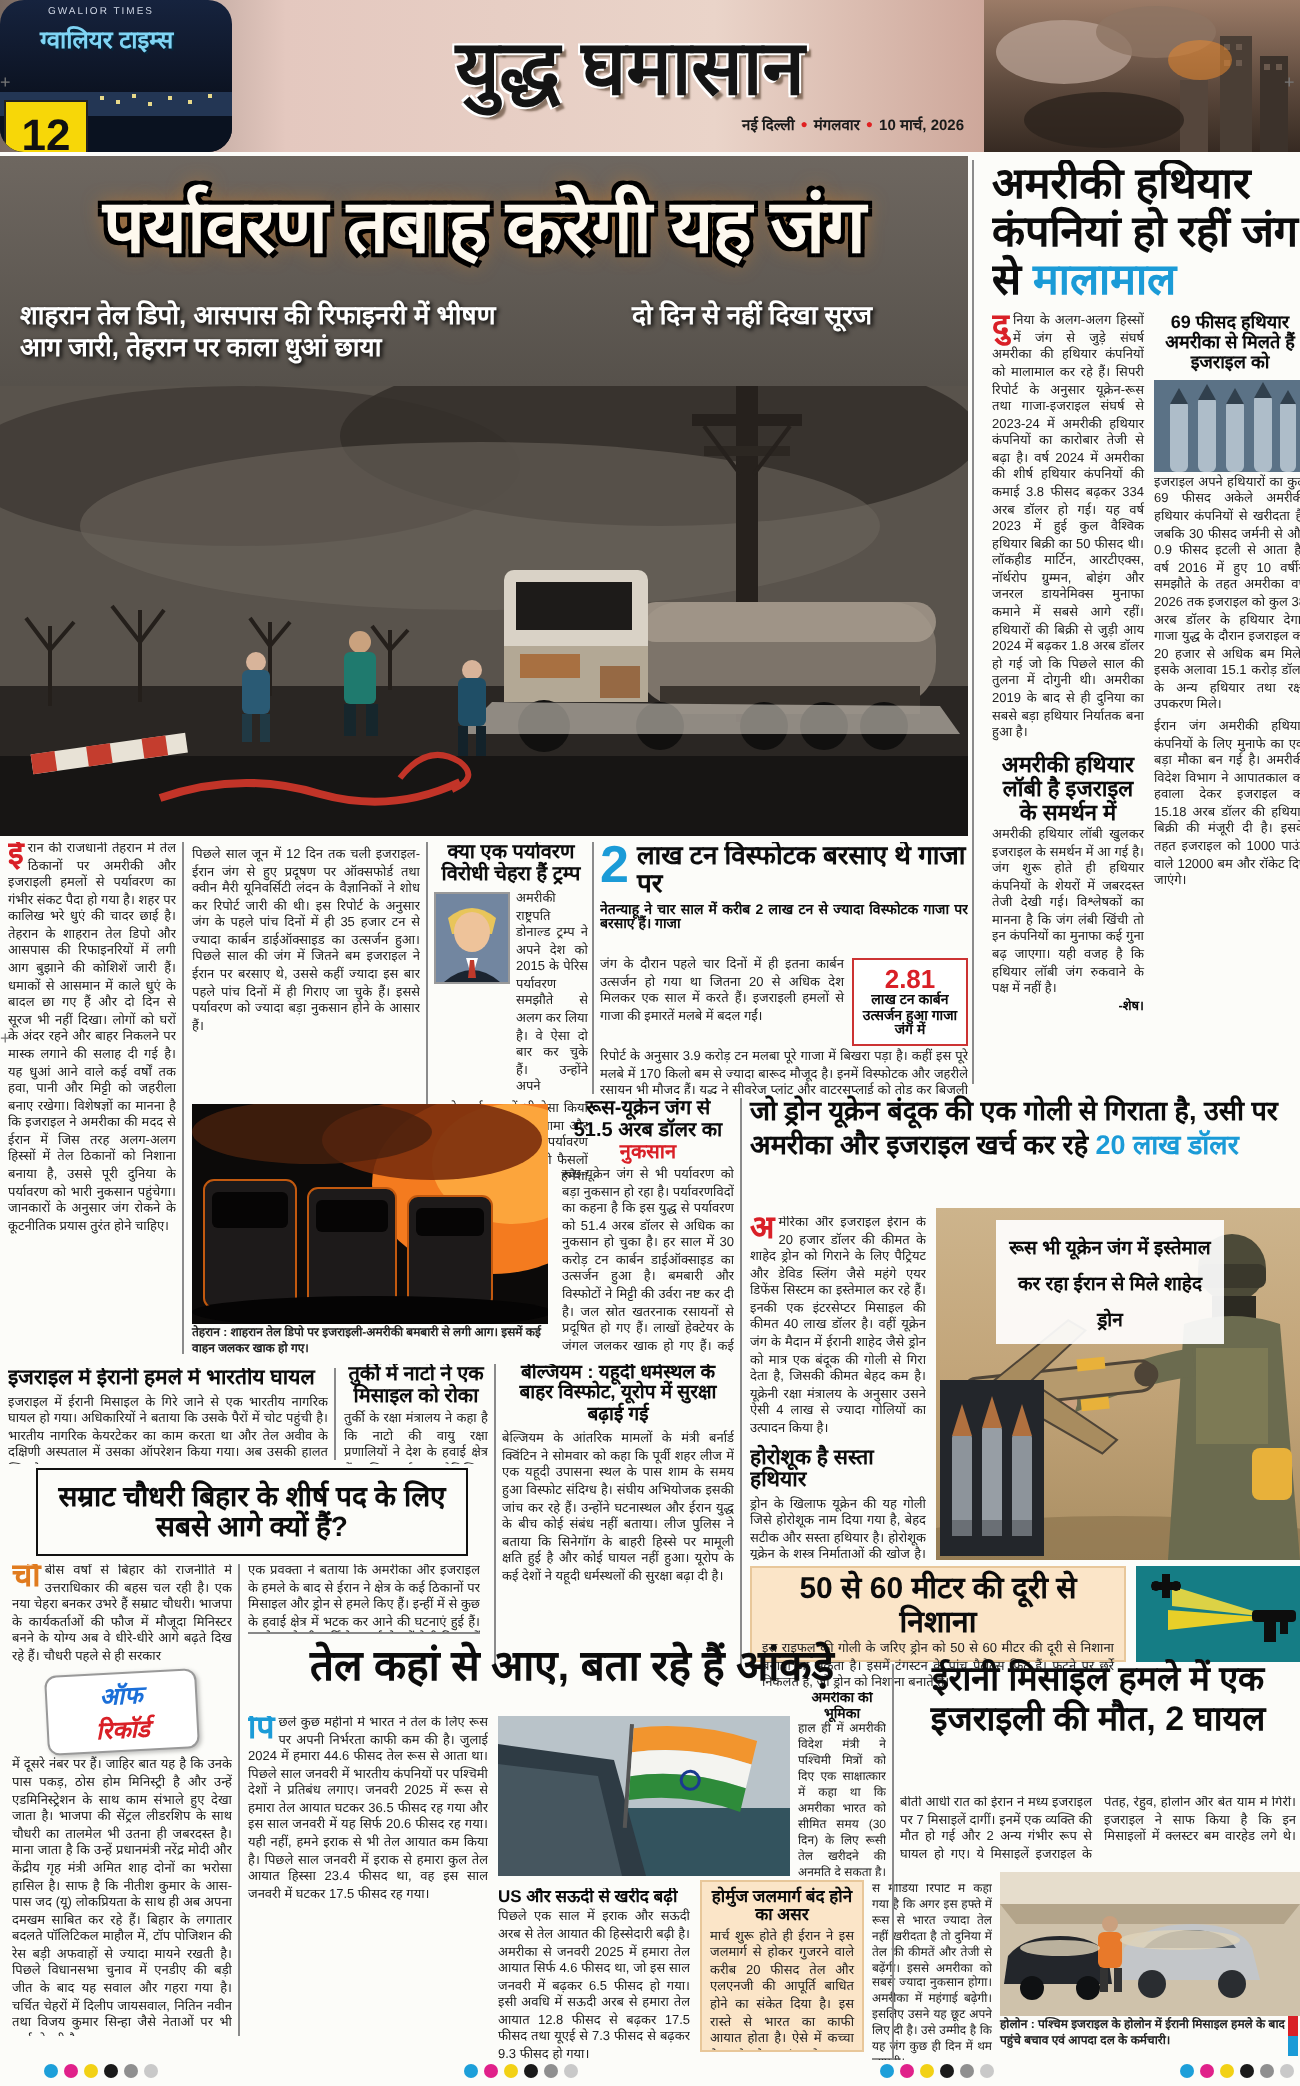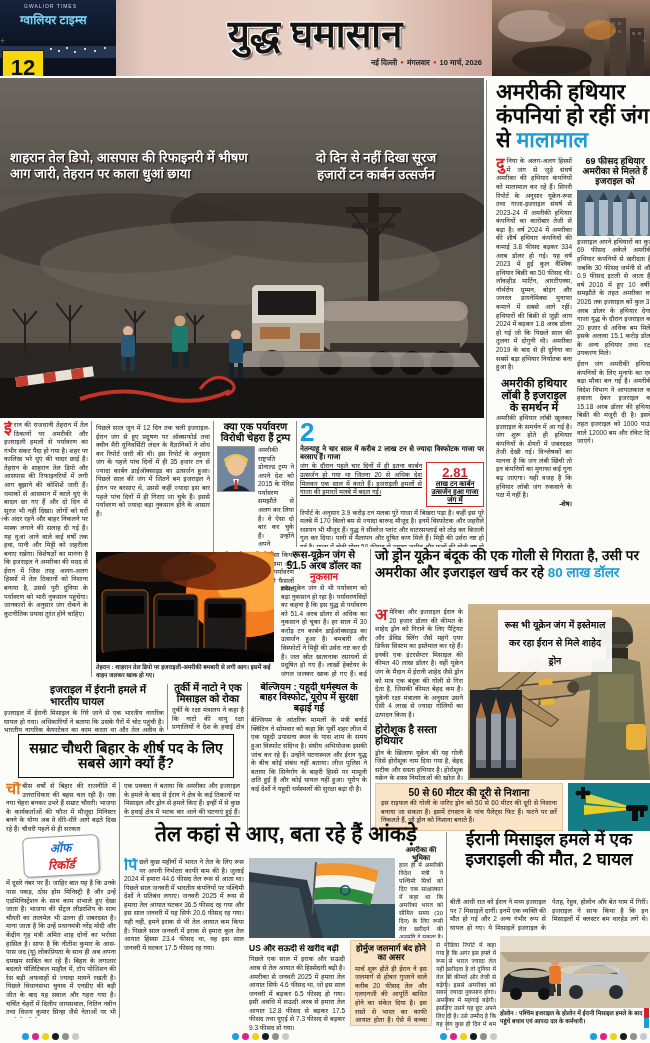--- a/index.html
+++ b/index.html
@@ -24,21 +24,21 @@
   .regdots span:nth-child(5){background:#8f8f8f}.regdots span:nth-child(6){background:#c9c9c9}
   .cross{position:absolute;color:#777;font-size:9px;}
   .dl-dot::before{content:"●";color:#e02020;font-size:6px;margin:0 3px;vertical-align:1px;}
 </style>
 </head>
 <body>
 
 <div class="page">
 
   <div class="c" style="left:0;top:0;width:650px;height:76px;background:linear-gradient(90deg,#7a6a62 0%,#e4c8bf 22%,#ead4c9 55%,#caa295 78%,#6b5347 100%);">
-    <div class="c photo" style="left:0;top:0;width:116px;height:76px;background:linear-gradient(180deg,#16233e 0%,#0c1322 60%,#060a13 100%);">
+    <div class="c photo" style="left:0;top:0;width:116px;height:76px;background:linear-gradient(180deg,#16233e 0%,#0c1322 60%,#060a13 100%);border-radius:12px;">
       <svg width="116" height="76">
         <rect x="0" y="46" width="116" height="12" fill="#233654"></rect>
         <g fill="#e8d98a">
             <rect x="50" y="48" width="2" height="2"></rect>
             <rect x="58" y="50" width="2" height="2"></rect>
             <rect x="66" y="47" width="2" height="2"></rect>
             <rect x="74" y="51" width="2" height="2"></rect>
             <rect x="84" y="48" width="2" height="2"></rect>
             <rect x="94" y="50" width="2" height="2"></rect>
             <rect x="104" y="47" width="2" height="2"></rect>
@@ -136,24 +136,24 @@
       </g>
       <path d="M80 206 q40 -14 80 -2 q36 10 70 -6" stroke="#c23428" stroke-width="4" fill="none"></path>
       <path d="M200 196 q14 -18 30 -8 q10 8 -4 14" stroke="#c23428" stroke-width="3" fill="none"></path>
       <g transform="rotate(-8 60 186)">
           <rect x="16" y="178" width="78" height="10" fill="#e8e2d6"></rect>
           <rect x="16" y="178" width="12" height="10" fill="#c43d2e"></rect>
           <rect x="44" y="178" width="12" height="10" fill="#c43d2e"></rect>
           <rect x="72" y="178" width="12" height="10" fill="#c43d2e"></rect>
         </g>
     </svg>
+    <div class="c" style="left:4px;top:8px;width:476px;text-align:center;font-size:37px;font-weight:bold;color:#fdf8ee;letter-spacing:-.5px;text-shadow:-2px -2px 0 #000,2px -2px 0 #000,-2px 2px 0 #000,2px 2px 0 #000,0 0 10px #c97b2d;">पर्यावरण तबाह करेगी यह जंग</div>
     <div class="c hb" style="left:10px;top:72px;width:252px;font-size:13px;color:#fff;text-shadow:1px 1px 2px #000;line-height:1.25;">शाहरान तेल डिपो, आसपास की रिफाइनरी में भीषण आग जारी, तेहरान पर काला धुआं छाया</div>
     <div class="c hb ctr" style="left:276px;top:72px;width:200px;font-size:13px;color:#fff;text-shadow:1px 1px 2px #000;line-height:1.3;">
       <div>दो दिन से नहीं दिखा सूरज</div>
-      <div>हजारों टन कार्बन उत्सर्जन</div>
     </div>
   </div>
 
   <div class="vr" style="left:486px;top:80px;height:462px;"></div>
   <div class="c" style="left:496px;top:80px;width:157px;height:464px;overflow:hidden;">
     <div class="hb" style="font-size:21.5px;line-height:1.12;">
       <span>अमरीकी हथियार कंपनियां हो रहीं जंग से </span><span class="blue">मालामाल</span>
     </div>
     <div style="display:flex;gap:5px;margin-top:5px;">
       <div style="width:76px;">
@@ -210,23 +210,24 @@
       </svg>
       <p class="txt" style="margin:0;flex:1;">अमरीकी राष्ट्रपति डोनाल्ड ट्रम्प ने अपने देश को 2015 के पेरिस पर्यावरण समझौते से अलग कर लिया है। वे ऐसा दो बार कर चुके हैं। उन्होंने अपने</p>
     </div>
     <p class="txt" style="margin:2px 0 0;">पहले कार्यकाल में भी ऐसा किया था। उन्होंने कनाडा, ओबामा और जो बाइडेन की ओर से पर्यावरण के हित में लिए गए सभी फैसलों को पलट दिया। वे हमेशा पर्यावरण की चिंता करने वाले वैज्ञानिकों का मजाक बनाते रहे हैं।</p>
   </div>
   <div class="vr" style="left:296px;top:421px;height:126px;"></div>
 
   <div class="c" style="left:300px;top:421px;width:184px;height:126px;overflow:hidden;">
     <div style="display:flex;gap:4px;align-items:flex-start;">
       <span class="blue" style="font-size:26px;font-weight:bold;line-height:.85;">2</span>
+      <span class="hb" style="font-size:13px;">लाख टन विस्फोटक बरसाए थे गाजा पर</span>
     </div>
     <div class="txt7 hb" style="margin-top:2px;">नेतन्याहू ने चार साल में करीब 2 लाख टन से ज्यादा विस्फोटक गाजा पर बरसाए हैं। गाजा</div>
-    <div style="display:flex;gap:4px;margin-top:2px;text-decoration:underline;">
+    <div style="display:flex;gap:4px;margin-top:12px;">
       <p class="txt" style="margin:0;flex:1;">जंग के दौरान पहले चार दिनों में ही इतना कार्बन उत्सर्जन हो गया था जितना 20 से अधिक देश मिलकर एक साल में करते हैं। इजराइली हमलों से गाजा की इमारतें मलबे में बदल गईं।</p>
       <div style="flex:none;width:52px;border:1px solid #c33;padding:2px;text-align:center;background:#fff;">
         <div class="red" style="font-size:13px;font-weight:bold;">2.81</div>
         <div class="hb" style="font-size:7px;">लाख टन कार्बन उत्सर्जन हुआ गाजा जंग में</div>
       </div>
     </div>
     <p class="txt" style="margin:2px 0 0;">रिपोर्ट के अनुसार 3.9 करोड़ टन मलबा पूरे गाजा में बिखरा पड़ा है। कहीं इस पूरे मलबे में 170 किलो बम से ज्यादा बारूद मौजूद है। इनमें विस्फोटक और जहरीले रसायन भी मौजूद हैं। युद्ध ने सीवरेज प्लांट और वाटरसप्लाई को तोड़ कर बिजली गुल कर दिया। पानी में मैलापन और दूषित कण मिले हैं। मिट्टी की उर्वरा नष्ट हो गई है। गाजा में खेती योग्य 50 फीसद से ज्यादा जमीन और फलों की खेती नष्ट हो चुकी है। 20 फीसद ग्रीनहाउस खत्म कर दिए गए हैं।</p>
   </div>
 
   <svg class="c" style="left:96px;top:552px;" width="178" height="110">
@@ -254,21 +255,21 @@
       <div>रूस-यूक्रेन जंग से</div>
       <div>51.5 अरब डॉलर का</div>
       <div class="red">नुकसान</div>
     </div>
     <p class="txt" style="margin:2px 0 0;">रूस-यूक्रेन जंग से भी पर्यावरण को बड़ा नुकसान हो रहा है। पर्यावरणविदों का कहना है कि इस युद्ध से पर्यावरण को 51.4 अरब डॉलर से अधिक का नुकसान हो चुका है। हर साल में 30 करोड़ टन कार्बन डाईऑक्साइड का उत्सर्जन हुआ है। बमबारी और विस्फोटों ने मिट्टी की उर्वरा नष्ट कर दी है। जल स्रोत खतरनाक रसायनों से प्रदूषित हो गए हैं। लाखों हेक्टेयर के जंगल जलकर खाक हो गए हैं। कई वन्य प्रजातियों पर खतरा मंडरा रहा है।</p>
   </div>
   <div class="vr" style="left:370px;top:549px;height:284px;"></div>
 
   <div class="c hb" style="left:375px;top:548px;width:272px;font-size:13.5px;line-height:1.25;">
     <div>जो ड्रोन यूक्रेन बंदूक की एक गोली से गिराता है, उसी पर</div>
-    <div><span>अमरीका और इजराइल खर्च कर रहे </span><span class="blue">80 लाख डॉलर</span></div>
+    <div><span>अमरीका और इजराइल खर्च कर रहे </span><span class="blue">20 लाख डॉलर</span></div>
   </div>
   <div class="c" style="left:375px;top:608px;width:88px;height:172px;overflow:hidden;">
     <p class="txt" style="margin:0;"><span class="dc">अ</span><span>मेरिका और इजराइल ईरान के 20 हजार डॉलर की कीमत के शाहेद ड्रोन को गिराने के लिए पैट्रियट और डेविड स्लिंग जैसे महंगे एयर डिफेंस सिस्टम का इस्तेमाल कर रहे हैं। इनकी एक इंटरसेप्टर मिसाइल की कीमत 40 लाख डॉलर है। वहीं यूक्रेन जंग के मैदान में ईरानी शाहेद जैसे ड्रोन को मात्र एक बंदूक की गोली से गिरा देता है, जिसकी कीमत बेहद कम है। यूक्रेनी रक्षा मंत्रालय के अनुसार उसने ऐसी 4 लाख से ज्यादा गोलियों का उत्पादन किया है।</span></p>
     <div class="hb" style="font-size:10.5px;margin:4px 0 2px;">होरोशूक है सस्ता हथियार</div>
     <p class="txt" style="margin:0;">ड्रोन के खिलाफ यूक्रेन की यह गोली जिसे होरोशूक नाम दिया गया है, बेहद सटीक और सस्ता हथियार है। होरोशूक यूक्रेन के शस्त्र निर्माताओं की खोज है। इसे दो कैलिबर 5.56X45 एमएम और 5.45X39 एमएम में बनाया गया है। इन्हें असॉल्ट राइफल्स जैसे एके-74, एआर-15 तथा चैक ब्रेन 2 से दागा जा सकता है। इसे यूक्रेनी रक्षा तकनीक कंपनी ब्रेव-1 ने तैयार किया है।</p>
   </div>
   <div class="c photo" style="left:468px;top:604px;width:182px;height:176px;background:linear-gradient(180deg,#cdb48c 0%,#c0a276 55%,#a98e63 100%);">
     <svg width="182" height="176">
       <ellipse cx="90" cy="168" rx="110" ry="14" fill="#8d754f" opacity=".7"></ellipse>
       <g>
@@ -302,21 +303,21 @@
         <rect x="21" y="22" width="10" height="54" rx="3" fill="#979ea5"></rect>
           <path d="M21 24 l5 -16 l5 16z" fill="#b0703f"></path>
           <rect x="21" y="70" width="10" height="8" fill="#6a6f75"></rect>
         <rect x="36" y="26" width="10" height="50" rx="3" fill="#8d949b"></rect>
           <path d="M36 28 l5 -16 l5 16z" fill="#b0703f"></path>
           <rect x="36" y="70" width="10" height="8" fill="#6a6f75"></rect>
       </g>
     </svg>
   </div>
   <div class="c peach" style="left:375px;top:783px;width:188px;height:48px;padding:3px 5px;box-sizing:border-box;">
-    <div class="hb ctr" style="font-size:10px;">50 से 60 मीटर की दूरी से निशाना</div>
+    <div class="hb ctr" style="font-size:15px;">50 से 60 मीटर की दूरी से निशाना</div>
     <p class="txt" style="margin:1px 0 0;">इस राइफल की गोली के जरिए ड्रोन को 50 से 60 मीटर की दूरी से निशाना बनाया जा सकता है। इसमें टंगस्टन के पांच पैलेट्स फिट हैं। फटने पर छर्रे निकलते हैं, जो ड्रोन को निशाना बनाते हैं।</p>
   </div>
   <svg class="c" style="left:568px;top:783px;" width="82" height="48">
     <rect width="82" height="48" fill="#157d85"></rect>
     <polygon points="70,26 18,10 18,20" fill="#ffe13a" opacity=".85"></polygon>
     <polygon points="70,26 16,22 16,32" fill="#ffd81e" opacity=".9"></polygon>
     <g fill="#0d0d0d">
       <rect x="8" y="8" width="14" height="4"></rect>
         <rect x="13" y="4" width="4" height="12"></rect>
       <circle cx="10" cy="10" r="2.5"></circle>
@@ -327,21 +328,21 @@
     </g>
   </svg>
 
   <div class="c" style="left:251px;top:682px;width:116px;height:150px;overflow:hidden;">
     <div class="hb" style="font-size:9.5px;text-align:center;">बेल्जियम : यहूदी धर्मस्थल के बाहर विस्फोट, यूरोप में सुरक्षा बढ़ाई गई</div>
     <p class="txt" style="margin:3px 0 0;">बेल्जियम के आंतरिक मामलों के मंत्री बर्नार्ड क्विंटिन ने सोमवार को कहा कि पूर्वी शहर लीज में एक यहूदी उपासना स्थल के पास शाम के समय हुआ विस्फोट संदिग्ध है। संघीय अभियोजक इसकी जांच कर रहे हैं। उन्होंने घटनास्थल और ईरान युद्ध के बीच कोई संबंध नहीं बताया। लीज पुलिस ने बताया कि सिनेगॉग के बाहरी हिस्से पर मामूली क्षति हुई है और कोई घायल नहीं हुआ। यूरोप के कई देशों ने यहूदी धर्मस्थलों की सुरक्षा बढ़ा दी है।</p>
   </div>
   <div class="vr" style="left:247px;top:682px;height:150px;"></div>
 
   <div class="c" style="left:4px;top:684px;width:160px;height:48px;overflow:hidden;">
-    <div class="hb" style="font-size:10.5px;margin-left:46px;">इजराइल में ईरानी हमले में भारतीय घायल</div>
+    <div class="hb" style="font-size:10.5px;">इजराइल में ईरानी हमले में भारतीय घायल</div>
     <p class="txt" style="margin:2px 0 0;">इजराइल में ईरानी मिसाइल के गिरे जाने से एक भारतीय नागरिक घायल हो गया। अधिकारियों ने बताया कि उसके पैरों में चोट पहुंची है। भारतीय नागरिक केयरटेकर का काम करता था और तेल अवीव के दक्षिणी अस्पताल में उसका ऑपरेशन किया गया। अब उसकी हालत स्थिर है।</p>
   </div>
   <div class="vr" style="left:167px;top:684px;height:46px;"></div>
 
   <div class="c" style="left:172px;top:682px;width:72px;height:50px;overflow:hidden;">
     <div class="hb ctr" style="font-size:10px;">तुर्की में नाटो ने एक मिसाइल को रोका</div>
     <p class="txt" style="margin:2px 0 0;">तुर्की के रक्षा मंत्रालय ने कहा है कि नाटो की वायु रक्षा प्रणालियों ने देश के हवाई क्षेत्र में दाखिल हुई एक बैलिस्टिक मिसाइल को रोक लिया। संभावना है कि यह मिसाइल अनजाने (अनइंटेंडेड) में ईरान युद्ध शुरू होने के बाद दक्षिण से आई थी।</p>
   </div>
 
   <div class="c" style="left:18px;top:734px;width:214px;height:42px;border:1.5px solid #111;display:flex;align-items:center;justify-content:center;">

